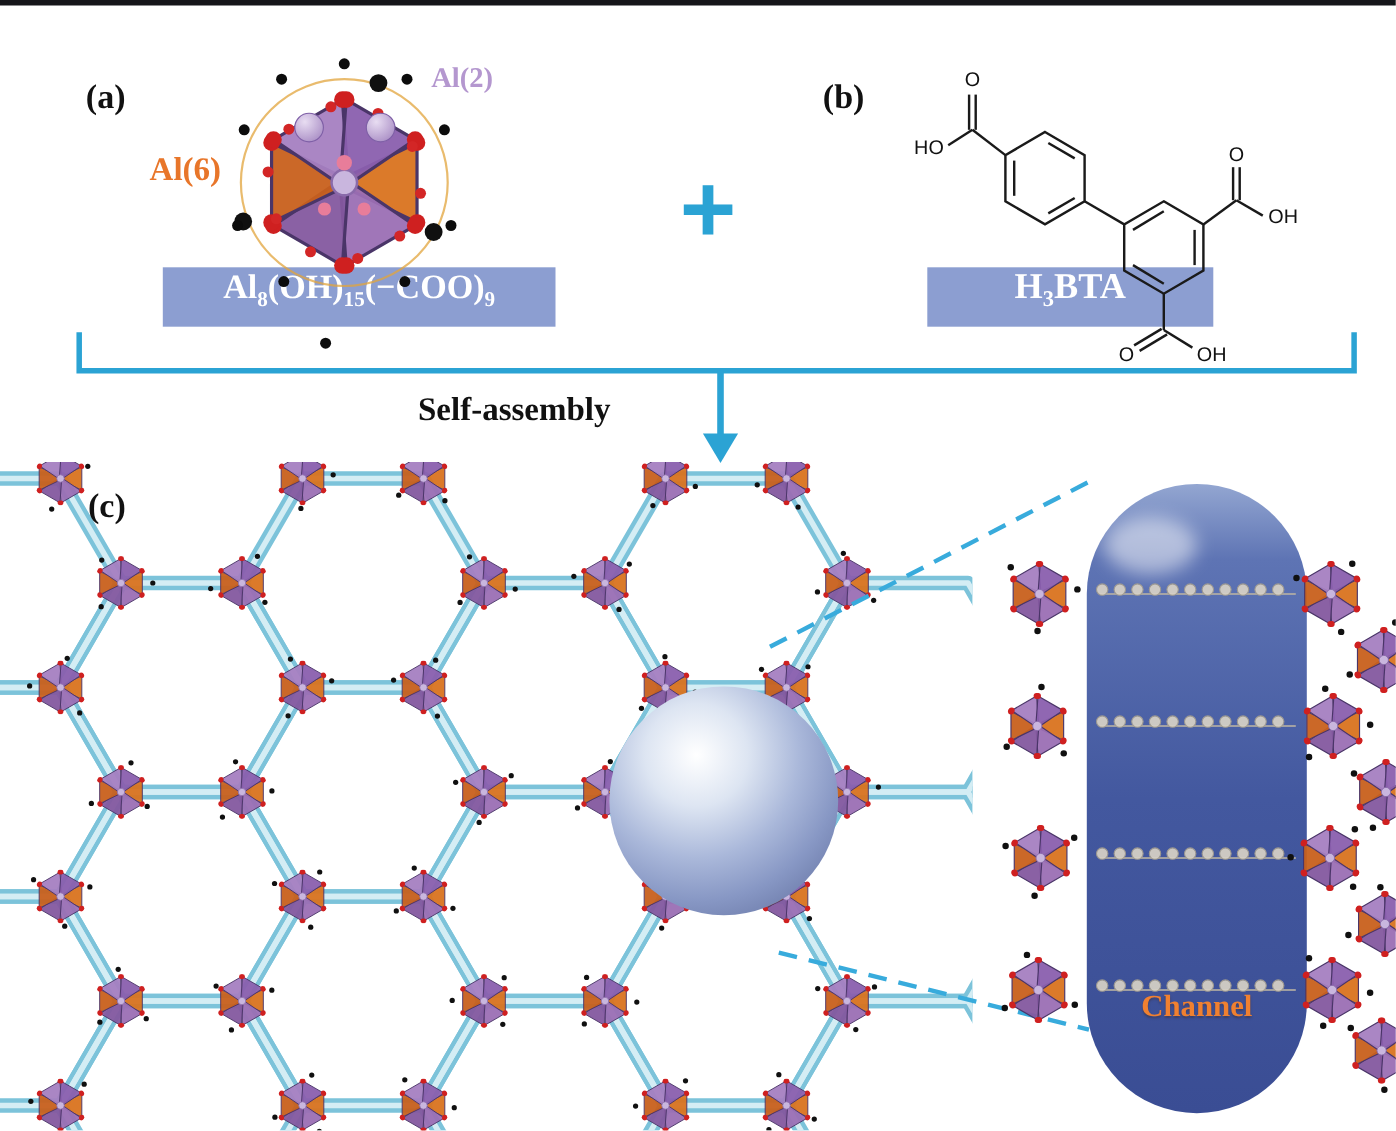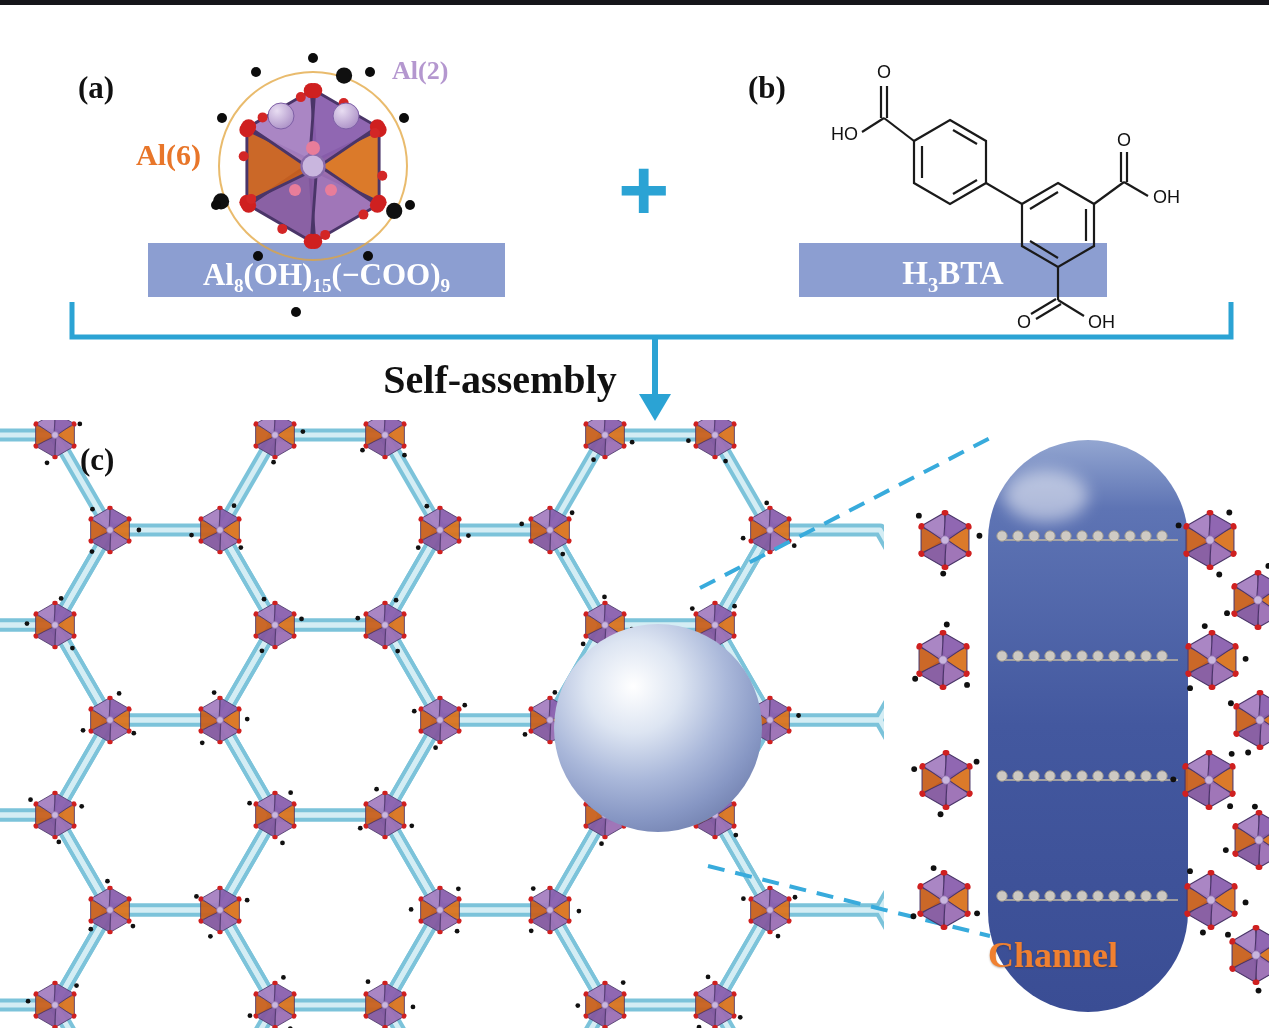--- a/index.html
+++ b/index.html
@@ -1,34 +1,34 @@
 <!DOCTYPE html>
 <html><head>
 <meta charset="utf-8">
 <style>
   *{margin:0;padding:0;box-sizing:border-box}
   body{background:#fff;font-family:"Liberation Serif",serif}
   #fig{position:relative;width:1269px;height:1028px;background:#fff;overflow:hidden}
   #topbar{position:absolute;left:0;top:0;width:100%;height:5px;background:#15151a;z-index:4}
   #art{position:absolute;left:0;top:0;z-index:2}
   .banner{position:absolute;z-index:1;background:rgba(130,150,205,.92);color:#fff;font-weight:bold;
-          display:flex;align-items:flex-end;justify-content:center;font-family:"Liberation Serif",serif}
+          display:flex;align-items:flex-start;justify-content:center;font-family:"Liberation Serif",serif}
   #banner-a{left:148px;top:243px;width:357px;height:54px;font-size:31px}
-  #banner-b{left:799px;top:243px;width:308px;height:54px;font-size:33px}
+  #banner-b{left:843px;top:243px;width:260px;height:54px;font-size:33px}
   sub{font-size:.62em}
   .lbl{position:absolute;z-index:3;font-weight:bold;color:#111}
   #lbl-a{left:78px;top:70px;font-size:31px}
   #lbl-b{left:748px;top:70px;font-size:31px}
   #lbl-c{left:80px;top:442px;font-size:31px}
   #al2{left:392px;top:56px;font-size:26px;color:#b497cf}
   #al1{left:136px;top:138px;font-size:30px;color:#e8762a}
   #plus{position:absolute;left:618px;top:146px;font-size:88px;line-height:1;color:#2ba3d4;
         font-family:"Liberation Sans",sans-serif;font-weight:bold;z-index:3}
-  #selfasm{left:380px;top:356px;width:240px;text-align:center;font-size:40px}
-  #channel-lbl{left:988px;top:934px;width:200px;font-size:36px;color:#f08030;
+  #selfasm{left:380px;top:356px;width:240px;text-align:left;font-size:30px}
+  #channel-lbl{left:988px;top:900px;width:200px;text-align:center;font-size:28px;color:#f08030;
                text-shadow:0 1px 2px rgba(60,30,0,.35)}
   .atom{font-family:"Liberation Sans",sans-serif;font-size:18px;fill:#111;stroke:none}
 </style>
 </head>
 <body>
 
 <div id="fig">
   <div id="topbar"></div>
 
   <div class="banner" id="banner-a">

